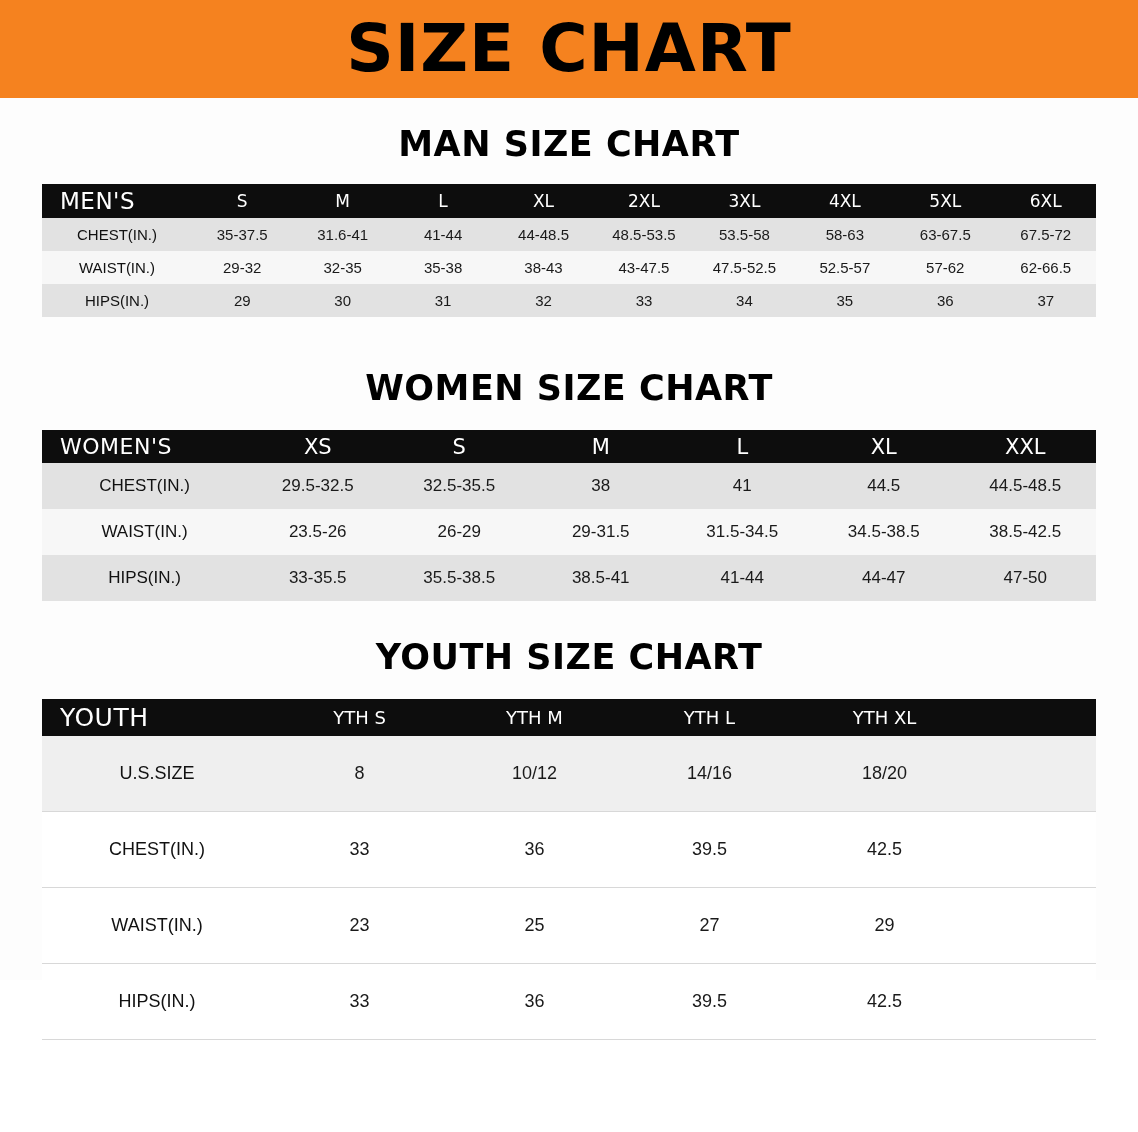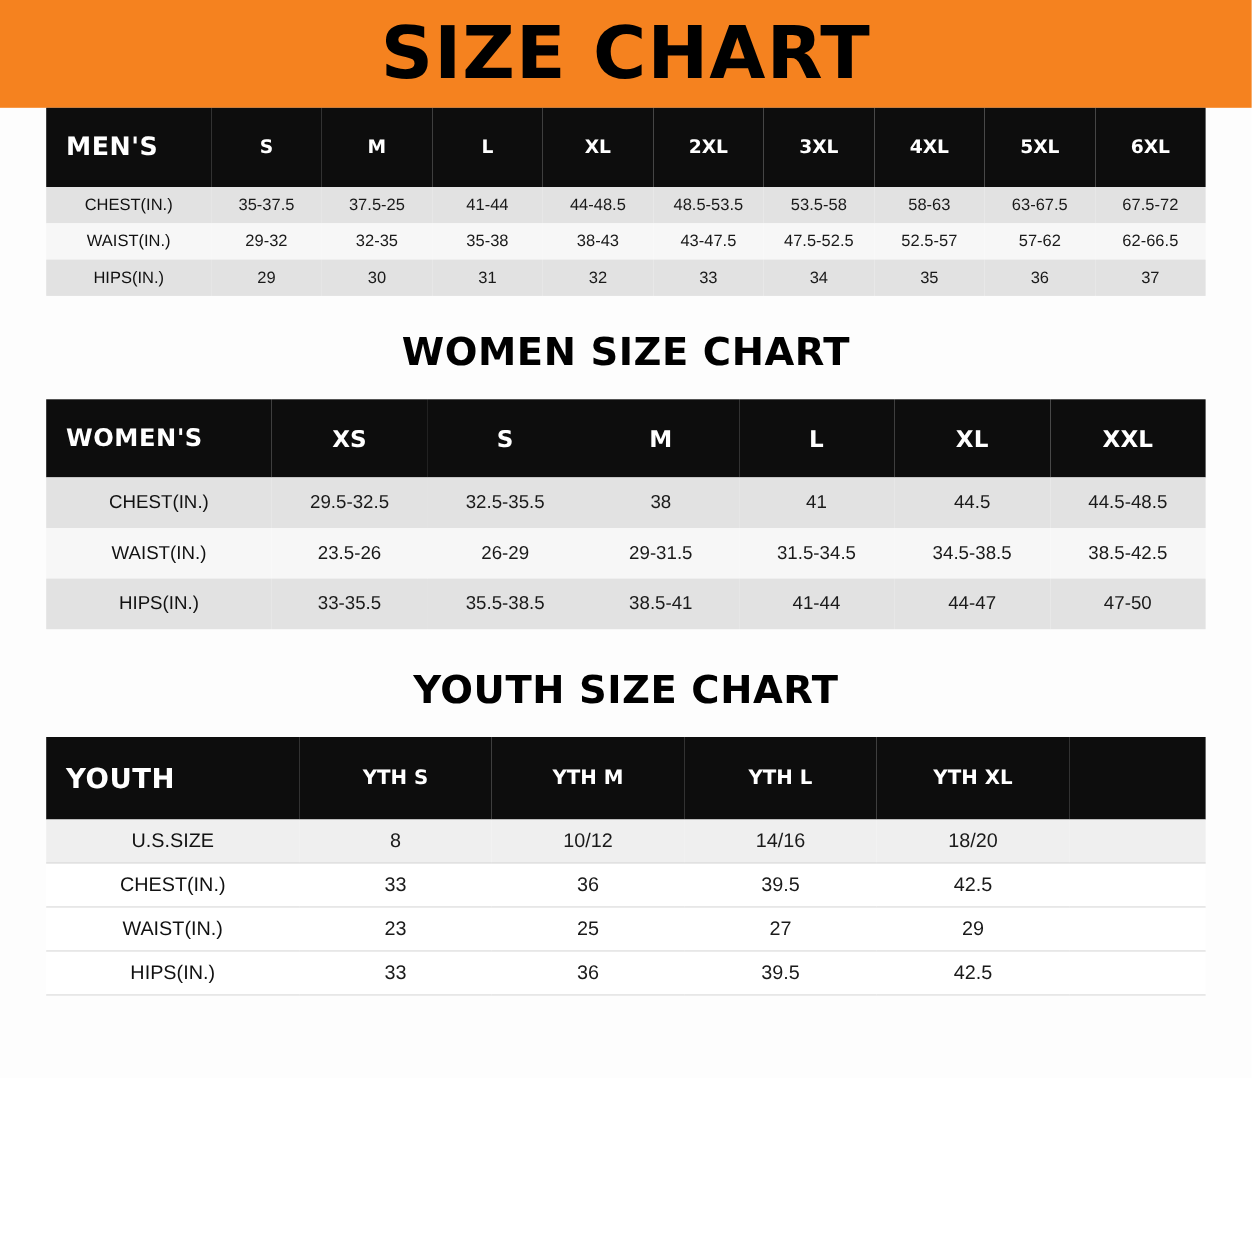--- a/index.html
+++ b/index.html
@@ -42,39 +42,39 @@
 
   
   .section-title {
     text-align: center;
     font-family: "DejaVu Sans", sans-serif;
     font-weight: bold;
     color: #000;
     letter-spacing: 0.5px;
   }
   .t-man   { font-size: 35px; margin-top: 26px; margin-bottom: 20px; }
-  .t-women { font-size: 35px; margin-top: 32px; margin-bottom: 22px; }
+  .t-women { font-size: 35px; margin-top: 51px; margin-bottom: 22px; }
   .t-youth { font-size: 35px; margin-top: 36px; margin-bottom: 22px; text-align: center; }
 
   
   .tbl-wrap {
     margin: 0 42px;
   }
   table.sizetable {
     width: 1054px;
     border-collapse: collapse;
     table-layout: fixed;
   }
   table.sizetable thead th {
     background: #0d0d0d;
     color: #ffffff;
     font-family: "DejaVu Sans", sans-serif;
-    font-weight: bold;
-    text-align: center;
-    padding: 23px 2px;
+    font-weight: normal;
+    text-align: center;
+    padding: 4px 2px;
   }
   table.sizetable thead th.rowhead {
     text-align: left;
     padding-left: 18px;
     font-size: 24px;
     letter-spacing: 0.5px;
   }
   table.sizetable td {
     text-align: center;
     font-family: "Liberation Sans", sans-serif;
@@ -99,21 +99,21 @@
   #women-table thead th.rowhead { font-size: 22px; }
   #women-table td { font-size: 17px; padding: 13px 2px; }
   #women-table tbody tr:nth-child(odd)  td { background: #e2e2e2; }
   #women-table tbody tr:nth-child(even) td { background: #f7f7f7; }
 
   
   #youth-table thead th { font-size: 18px; }
   #youth-table thead th.rowhead { font-size: 25px; }
   #youth-table td {
     font-size: 18px;
-    padding: 9px 2px;
+    padding: 27px 2px;
     background: #ffffff;
     border-bottom: 1px solid #d8d8d8;
   }
   #youth-table tbody tr:first-child td { background: #efefef; }
 
   
   .note {
     margin: 20px 40px 0 40px;
     color: #b42020;
     font-family: "DejaVu Sans", sans-serif;
@@ -125,20 +125,21 @@
 </style>
 </head>
 <body>
 
 <div class="page">
 
   <div class="banner">
     <div class="banner-title">SIZE CHART</div>
   </div>
 
+  <div class="section-title t-man">MAN SIZE CHART</div>
   <div class="tbl-wrap">
     <table class="sizetable" id="men-table">
       <colgroup>
         <col style="width:150px">
         <col span="9">
       </colgroup>
       <thead>
         <tr>
           <th class="rowhead">MEN'S</th>
           <th>S</th>
@@ -149,21 +150,21 @@
           <th>3XL</th>
           <th>4XL</th>
           <th>5XL</th>
           <th>6XL</th>
         </tr>
       </thead>
       <tbody>
         <tr>
           <td class="rowlabel">CHEST(IN.)</td>
           <td>35-37.5</td>
-          <td>37.5-25</td>
+          <td>31.6-41</td>
           <td>41-44</td>
           <td>44-48.5</td>
           <td>48.5-53.5</td>
           <td>53.5-58</td>
           <td>58-63</td>
           <td>63-67.5</td>
           <td>67.5-72</td>
         </tr>
         <tr>
           <td class="rowlabel">WAIST(IN.)</td>

